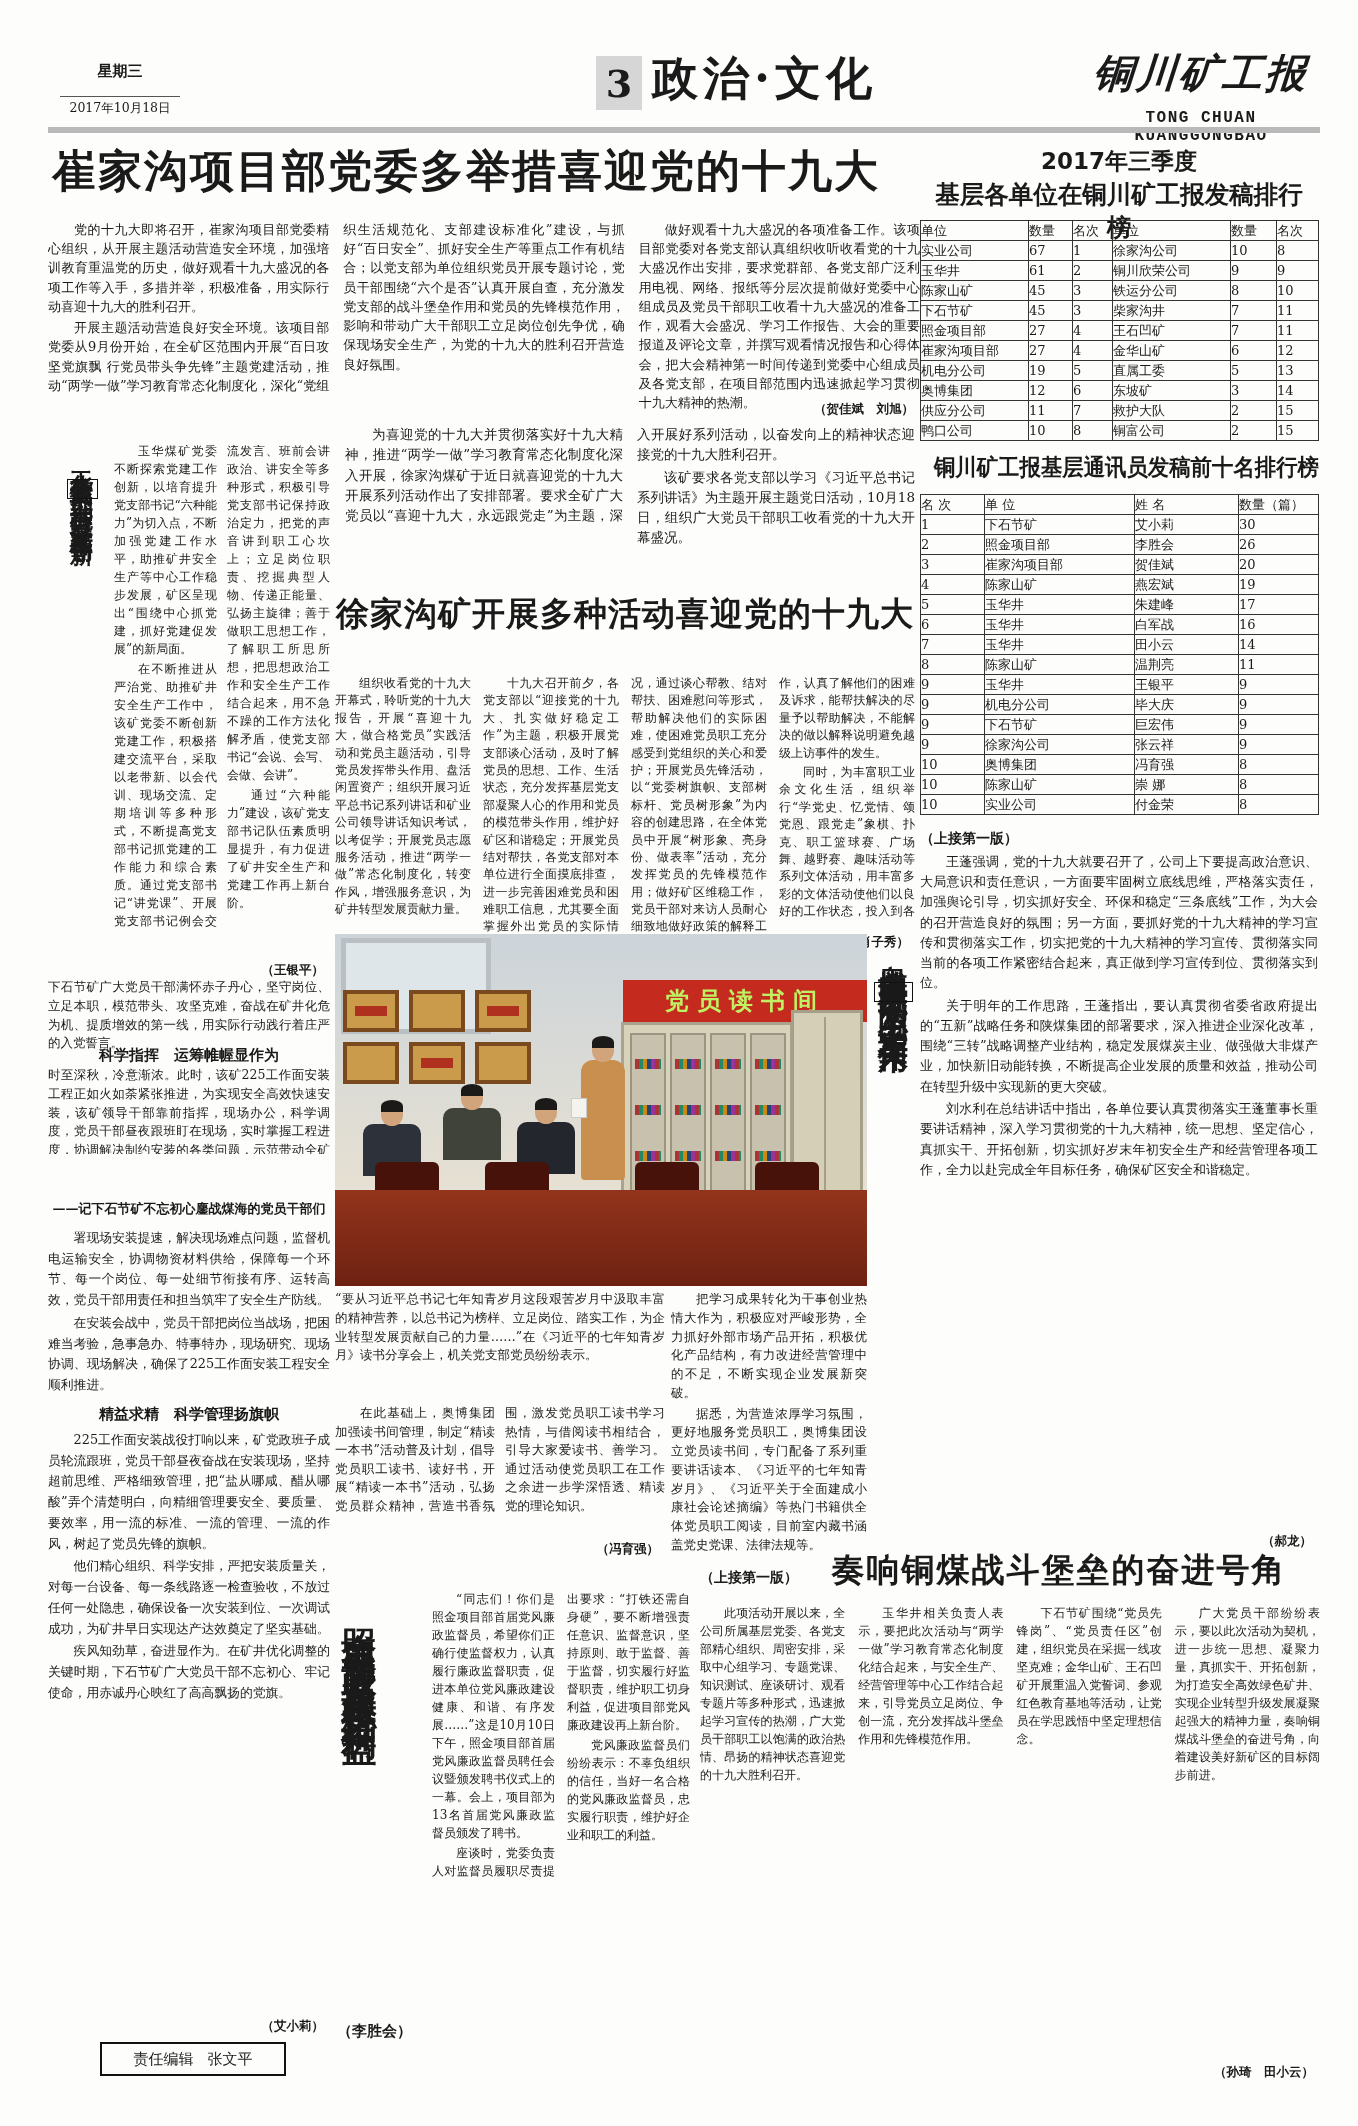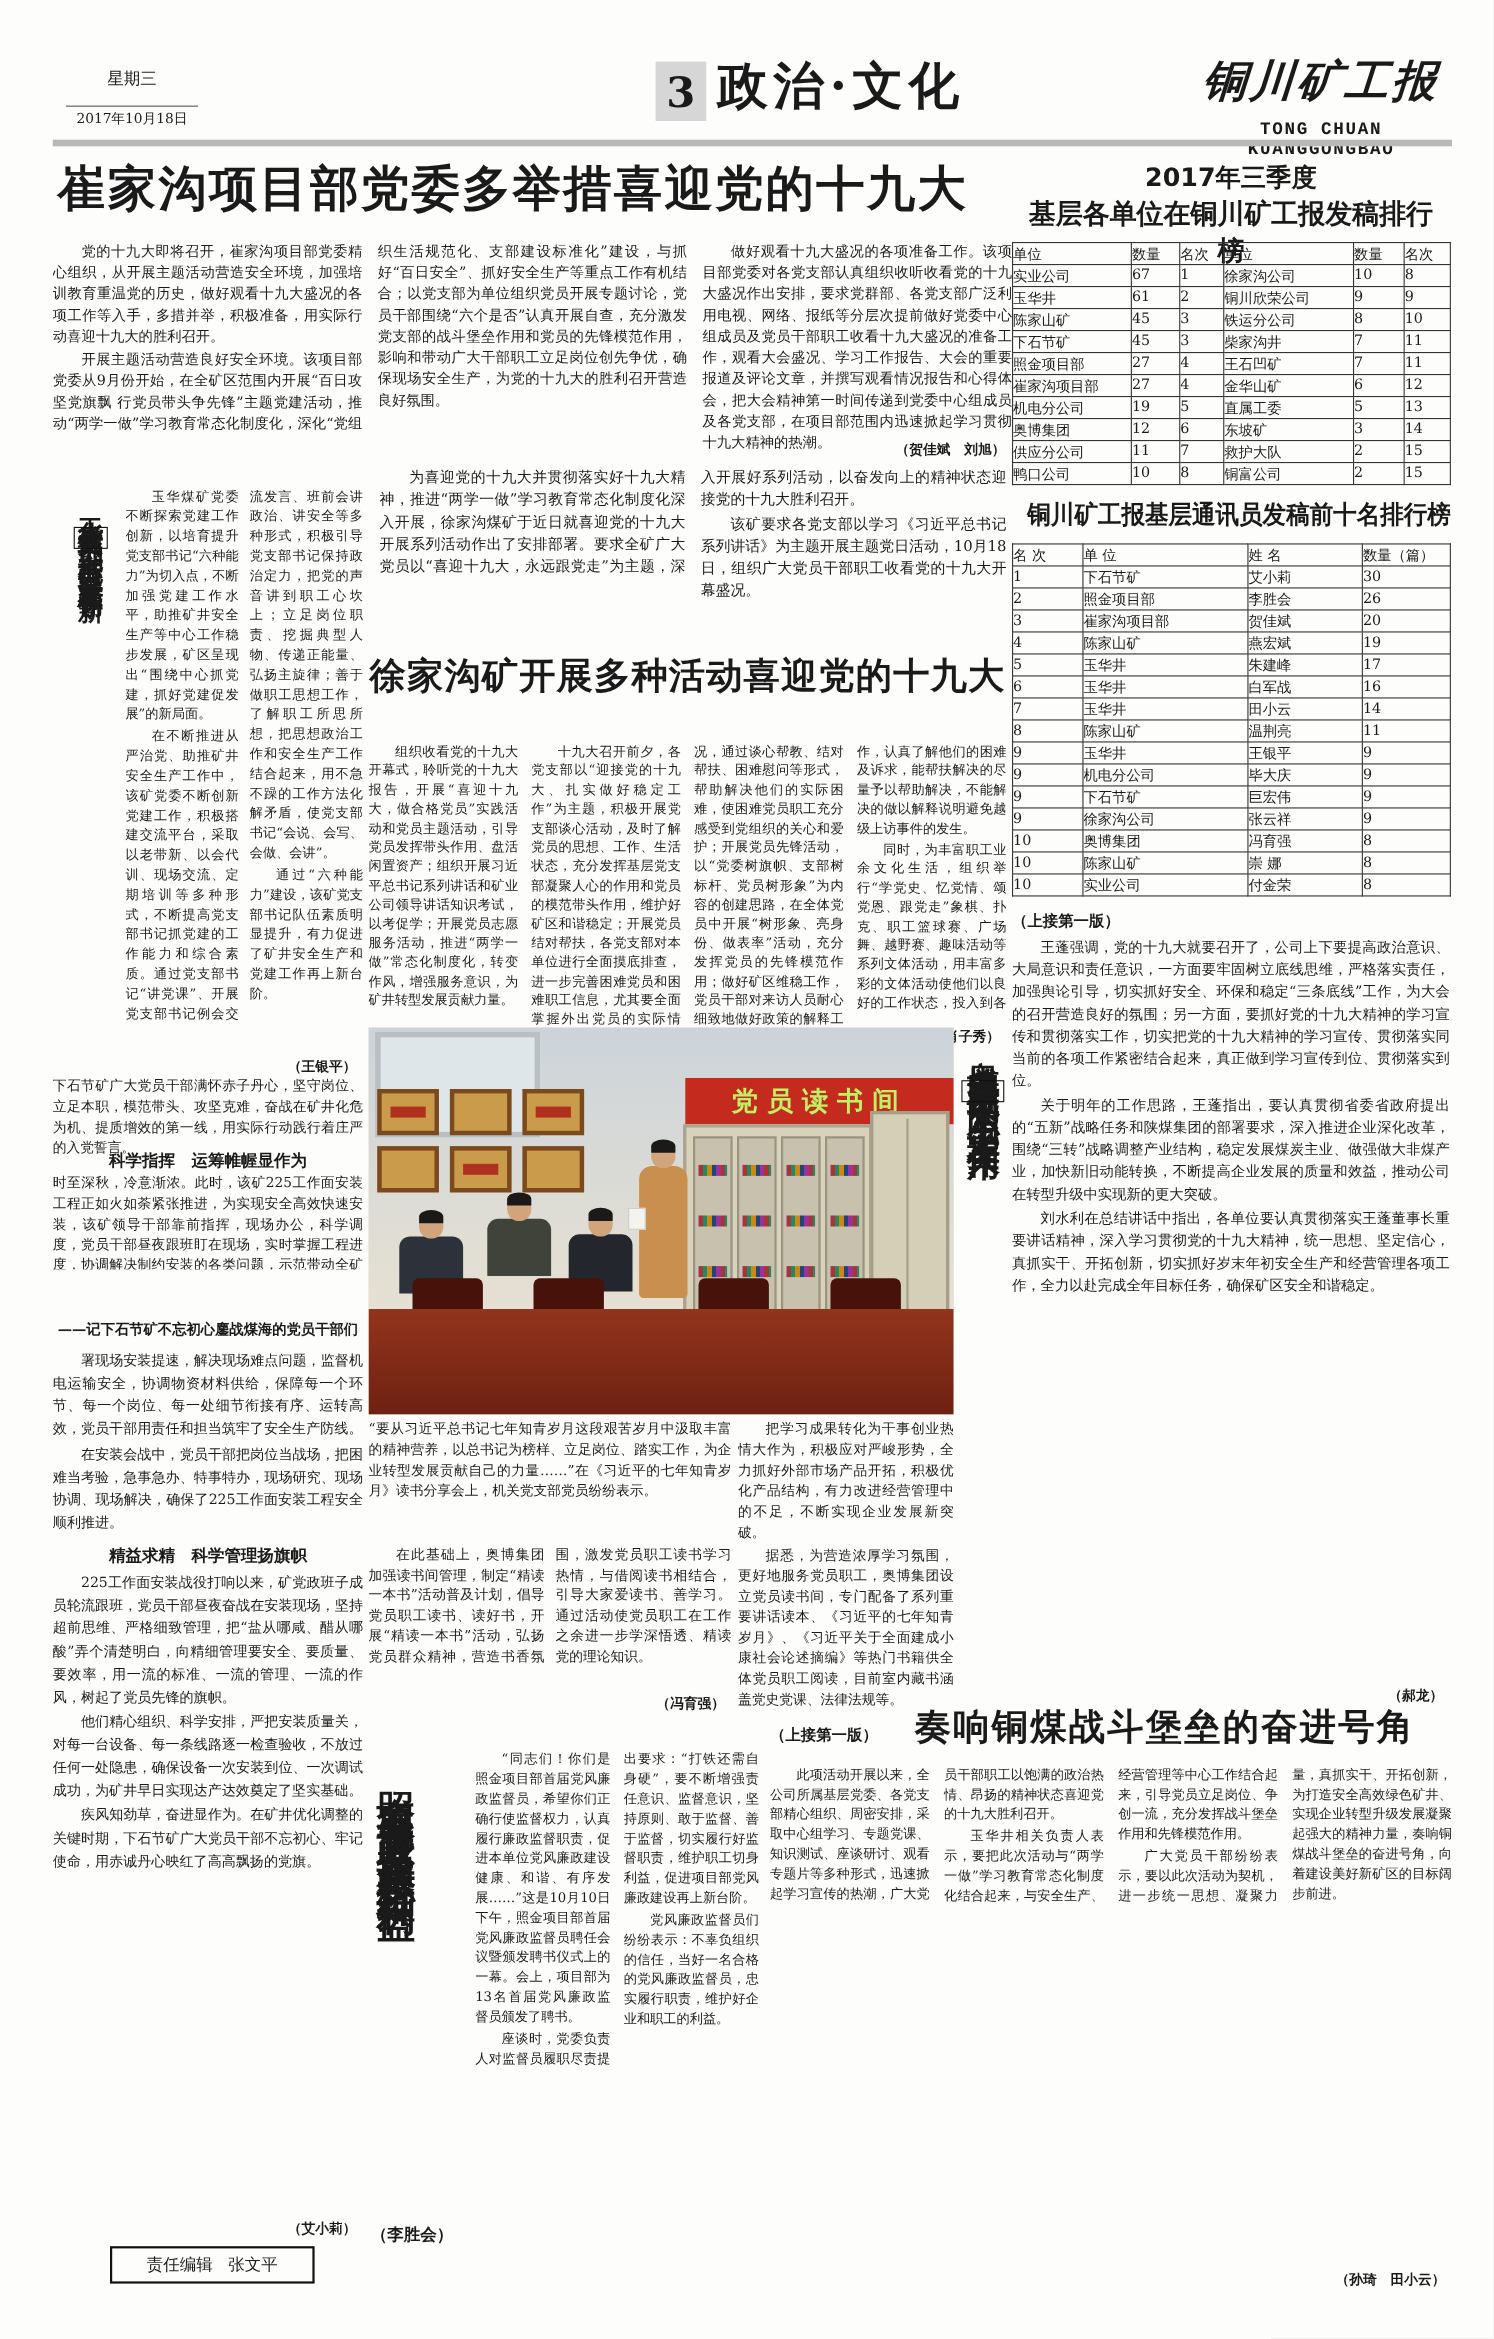--- a/index.html
+++ b/index.html
@@ -10,21 +10,21 @@
     font-family:"DejaVu Serif","Liberation Serif",serif;
   }
   .abs { position:absolute; }
   .hei { font-family:"DejaVu Sans","Liberation Sans",sans-serif; font-weight:bold; }
   .center { text-align:center; }
   .justify { text-align:justify; }
   p { text-indent:2em; margin:0 0 2px 0; }
 
   
   .hdr-date { left:60px; top:62px; width:120px; text-align:center; }
-  .hdr-weekday { font-size:15px; font-weight:normal; display:block; }
+  .hdr-weekday { font-size:15px; font-weight:bold; display:block; }
   .hdr-day { font-size:12.5px; display:block; margin-top:15px; border-top:1px solid #555; padding-top:3px; }
   .pagenum-box { left:596px; top:56px; width:46px; height:54px; background:#d6d6d6;
     display:flex; align-items:center; justify-content:center; }
   .pagenum { font-size:38px; font-weight:bold; }
   .section-title { left:652px; top:48px; font-size:46px; font-weight:900; letter-spacing:5px; }
   .masthead { left:1078px; top:46px; width:246px; text-align:center; }
   .masthead-name { font-size:40px; font-weight:900; letter-spacing:3px; font-style:italic;
     transform:skewX(-4deg); display:block; }
   .masthead-pinyin { display:block; font-size:16px; font-weight:bold; letter-spacing:1.5px; margin-top:8px;font-family:Liberation Mono, monospace; }
   .thick-rule { left:48px; top:127px; width:1272px; height:6px; background:#b9b9b9; }
@@ -509,17 +509,18 @@
       <p>党风廉政监督员们纷纷表示：不辜负组织的信任，当好一名合格的党风廉政监督员，忠实履行职责，维护好企业和职工的利益。</p>
     </div>
 
   <div class="abs zx-head">
     <span class="zx-tag">（上接第一版）</span>
     <span class="zx-title hei">奏响铜煤战斗堡垒的奋进号角</span>
   </div>
   <div class="abs zx-body justify">
     <p>此项活动开展以来，全公司所属基层党委、各党支部精心组织、周密安排，采取中心组学习、专题党课、知识测试、座谈研讨、观看专题片等多种形式，迅速掀起学习宣传的热潮，广大党员干部职工以饱满的政治热情、昂扬的精神状态喜迎党的十九大胜利召开。</p>
       <p>玉华井相关负责人表示，要把此次活动与“两学一做”学习教育常态化制度化结合起来，与安全生产、经营管理等中心工作结合起来，引导党员立足岗位、争创一流，充分发挥战斗堡垒作用和先锋模范作用。</p>
+      <p>下石节矿围绕“党员先锋岗”、“党员责任区”创建，组织党员在采掘一线攻坚克难；金华山矿、王石凹矿开展重温入党誓词、参观红色教育基地等活动，让党员在学思践悟中坚定理想信念。</p>
       <p>广大党员干部纷纷表示，要以此次活动为契机，进一步统一思想、凝聚力量，真抓实干、开拓创新，为打造安全高效绿色矿井、实现企业转型升级发展凝聚起强大的精神力量，奏响铜煤战斗堡垒的奋进号角，向着建设美好新矿区的目标阔步前进。</p>
       <span class="byline">（孙琦　田小云）</span>
   </div>
 
 </div>
 
 </body></html>

